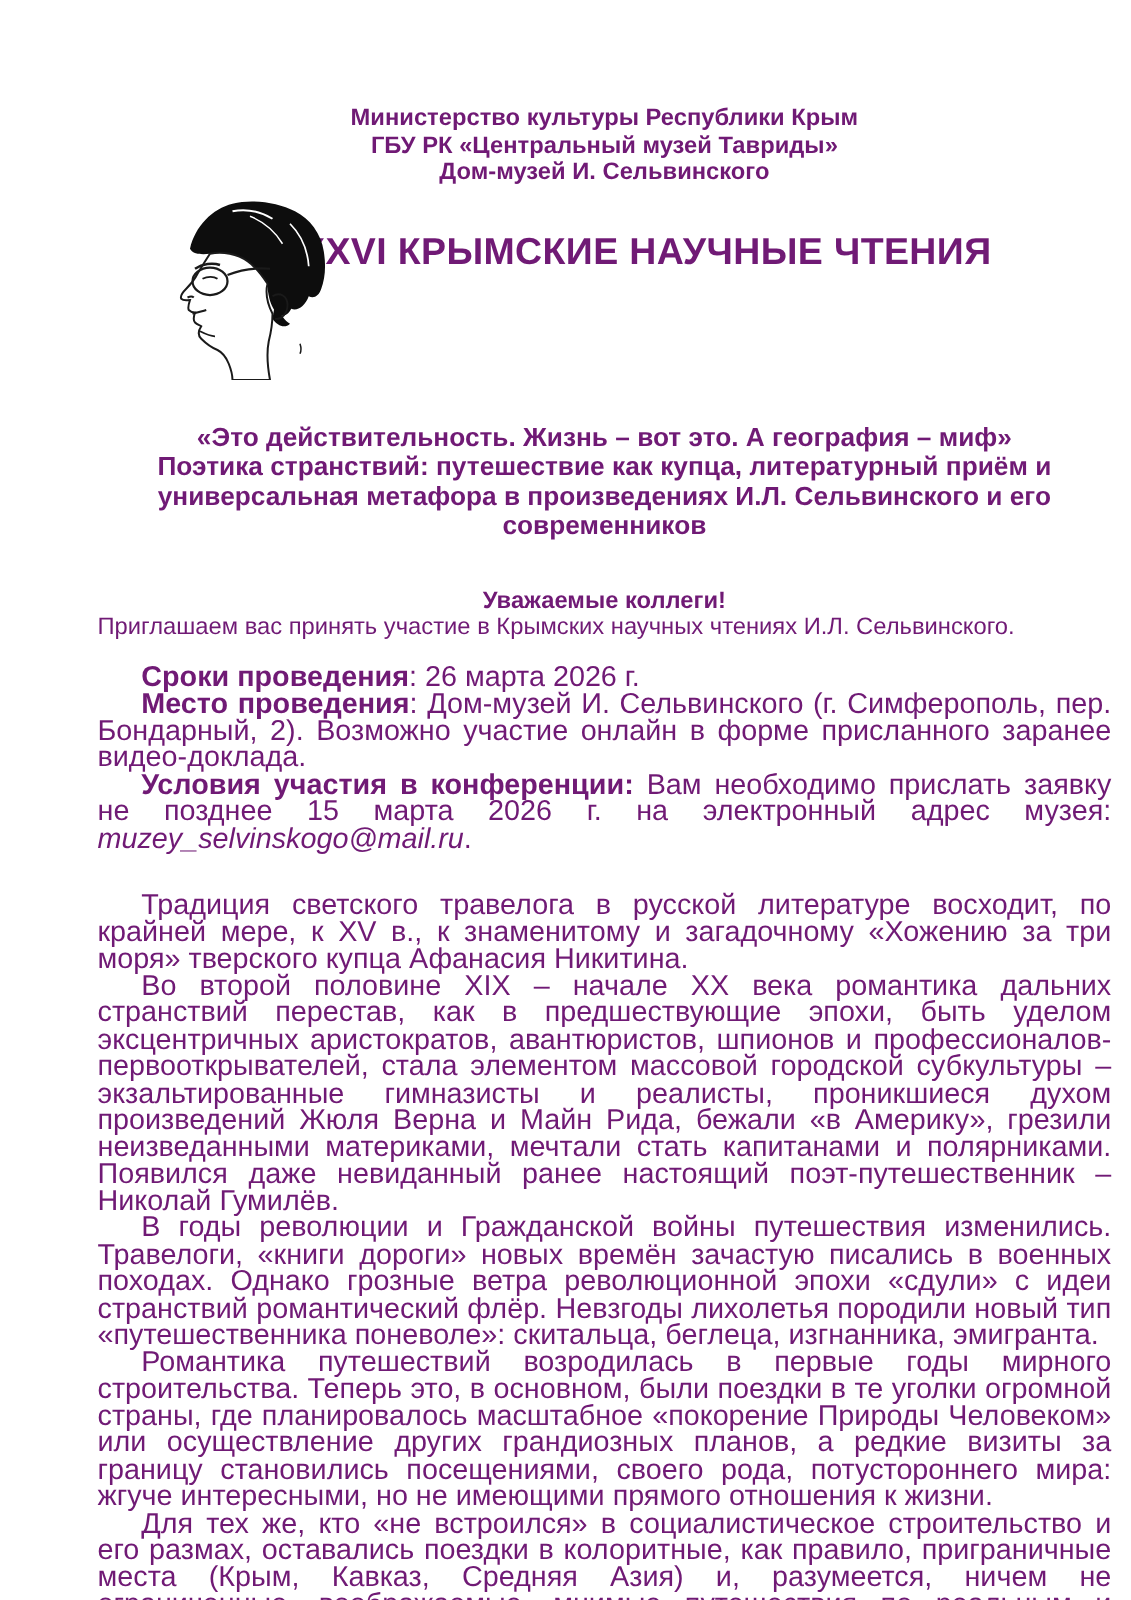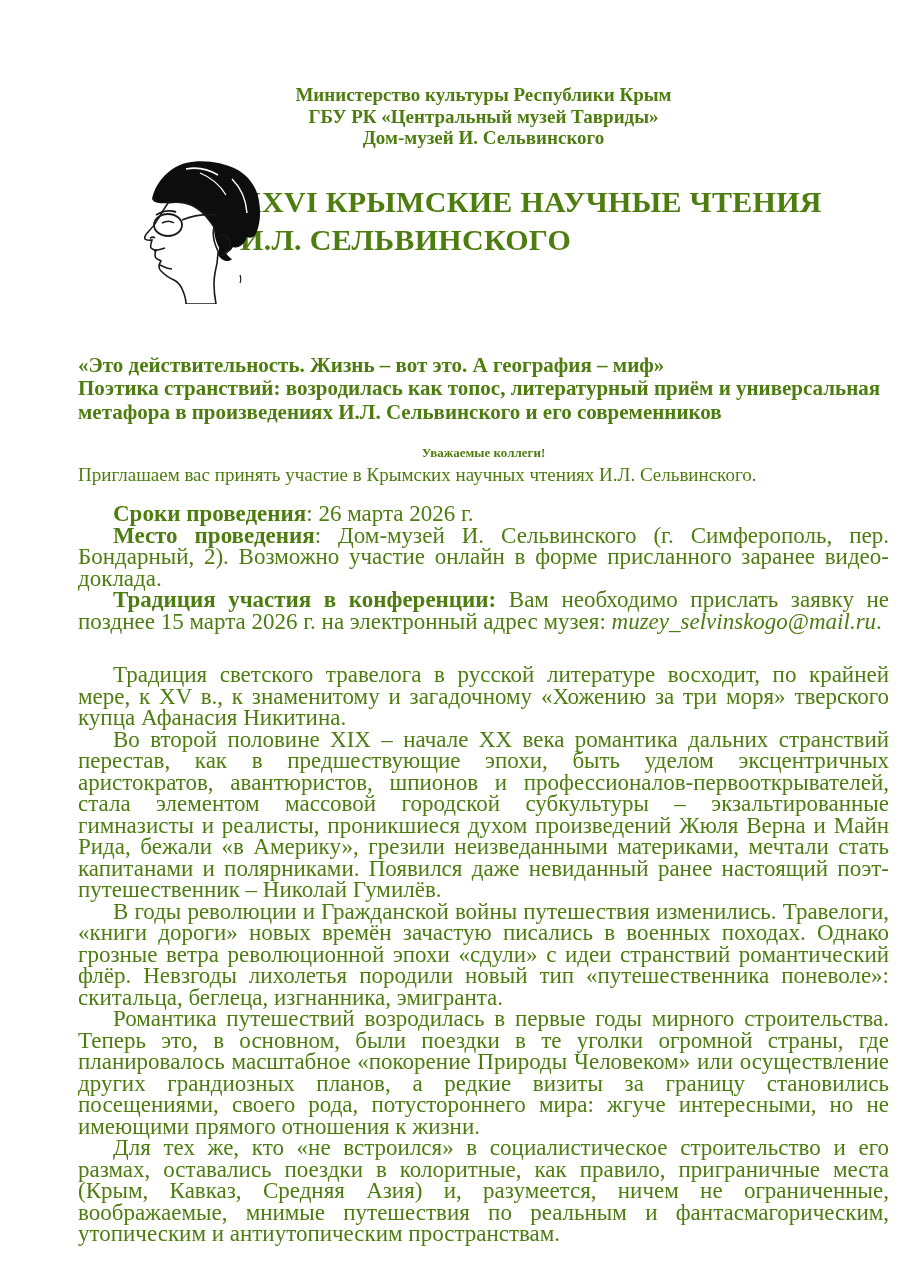--- a/index.html
+++ b/index.html
@@ -3,22 +3,22 @@
 <meta charset="utf-8">
 <style>
   * { margin: 0; padding: 0; box-sizing: border-box; }
   html, body { background: #ffffff; }
   .page {
     position: relative;
     width: 905px;
     height: 1280px;
     margin: 0 auto;
     background: #ffffff;
-    color: #4d7c0f;
-    font-family: Liberation Serif, serif;
+    color: #701a75;
+    font-family: Liberation Sans, sans-serif;
     padding: 84px 16px 0 78px;
     overflow: hidden;
   }
   .org-header {
     font-weight: bold;
     text-align: center;
     font-size: 19px;
     line-height: 21.5px;
   }
   .title-row {
@@ -37,30 +37,31 @@
   .portrait svg { display: block; width: 100%; height: 100%; }
   .main-title {
     margin-left: 162px;
     font-size: 30px;
     line-height: 38px;
     font-weight: bold;
     letter-spacing: 0.3px;
   }
   .main-title span { display: block; }
   .subtitle {
-    margin-top: 51px;
+    margin-top: 36px;
+    text-align: center;
     font-weight: bold;
     font-size: 21px;
     line-height: 23.5px;
   }
   .greeting {
-    margin-top: 18px;
+    margin-top: 37px;
     text-align: center;
     font-weight: bold;
-    font-size: 13px;
+    font-size: 19px;
     line-height: 21.5px;
   }
   .invite {
     text-align: left;
     font-size: 19px;
     line-height: 21.5px;
   }
   .details { margin-top: 18px; }
   .details p, .body p {
     font-size: 23px;
@@ -109,36 +110,35 @@
 
         <path fill="none" stroke="#1a1a1a" stroke-width="1.6" d="M14,92 C18,91 22,90 25,89"></path>
 
         <path fill="none" stroke="#1a1a1a" stroke-width="1.4" d="M20,106 C24,108 28,110 32,110"></path>
 
         <path fill="none" stroke="#1a1a1a" stroke-width="1.2" d="M100,116 C101,119 101,122 100,124"></path>
       </svg>
     </span>
     <h1 class="main-title">
       <span>XXVI КРЫМСКИЕ НАУЧНЫЕ ЧТЕНИЯ</span>
-      <span>И.Л. СЕЛЬВИНСКОГО</span>
     </h1>
   </div>
 
   <div class="subtitle">
     <div>«Это действительность. Жизнь – вот это. А география – миф»</div>
-    <div>Поэтика странствий: возродилась как топос, литературный приём и универсальная метафора в произведениях И.Л. Сельвинского и его современников</div>
+    <div>Поэтика странствий: путешествие как купца, литературный приём и универсальная метафора в произведениях И.Л. Сельвинского и его современников</div>
   </div>
 
   <div class="greeting">Уважаемые коллеги!</div>
   <div class="invite">Приглашаем вас принять участие в Крымских научных чтениях И.Л. Сельвинского.</div>
 
   <div class="details">
     <p><strong>Сроки проведения</strong><span>: 26 марта 2026 г.</span></p>
     <p><strong>Место проведения</strong><span>: Дом-музей И. Сельвинского (г. Симферополь, пер. Бондарный, 2). Возможно участие онлайн в форме присланного заранее видео-доклада.</span></p>
-    <p><strong>Традиция участия в конференции:</strong><span> Вам необходимо прислать заявку не позднее 15 марта 2026 г. на электронный адрес музея: </span><span class="email">muzey_selvinskogo@mail.ru</span><span>.</span></p>
+    <p><strong>Условия участия в конференции:</strong><span> Вам необходимо прислать заявку не позднее 15 марта 2026 г. на электронный адрес музея: </span><span class="email">muzey_selvinskogo@mail.ru</span><span>.</span></p>
   </div>
 
   <div class="body">
     <p>Традиция светского травелога в русской литературе восходит, по крайней мере, к XV в., к знаменитому и загадочному «Хожению за три моря» тверского купца Афанасия Никитина.</p>
     <p>Во второй половине XIX – начале XX века романтика дальних странствий перестав, как в предшествующие эпохи, быть уделом эксцентричных аристократов, авантюристов, шпионов и профессионалов-первооткрывателей, стала элементом массовой городской субкультуры – экзальтированные гимназисты и реалисты, проникшиеся духом произведений Жюля Верна и Майн Рида, бежали «в Америку», грезили неизведанными материками, мечтали стать капитанами и полярниками. Появился даже невиданный ранее настоящий поэт-путешественник – Николай Гумилёв.</p>
     <p>В годы революции и Гражданской войны путешествия изменились. Травелоги, «книги дороги» новых времён зачастую писались в военных походах. Однако грозные ветра революционной эпохи «сдули» с идеи странствий романтический флёр. Невзгоды лихолетья породили новый тип «путешественника поневоле»: скитальца, беглеца, изгнанника, эмигранта.</p>
     <p>Романтика путешествий возродилась в первые годы мирного строительства. Теперь это, в основном, были поездки в те уголки огромной страны, где планировалось масштабное «покорение Природы Человеком» или осуществление других грандиозных планов, а редкие визиты за границу становились посещениями, своего рода, потустороннего мира: жгуче интересными, но не имеющими прямого отношения к жизни.</p>
     <p>Для тех же, кто «не встроился» в социалистическое строительство и его размах, оставались поездки в колоритные, как правило, приграничные места (Крым, Кавказ, Средняя Азия) и, разумеется, ничем не ограниченные, воображаемые, мнимые путешествия по реальным и фантасмагорическим, утопическим и антиутопическим пространствам.</p>
   </div>
 

